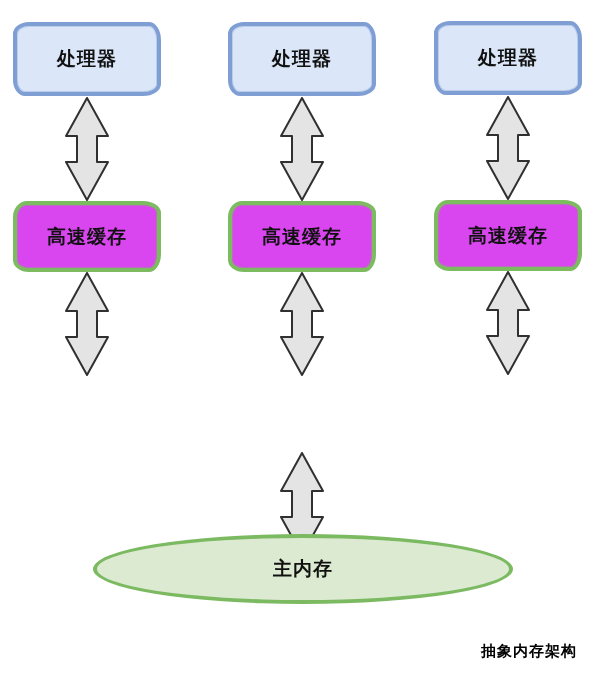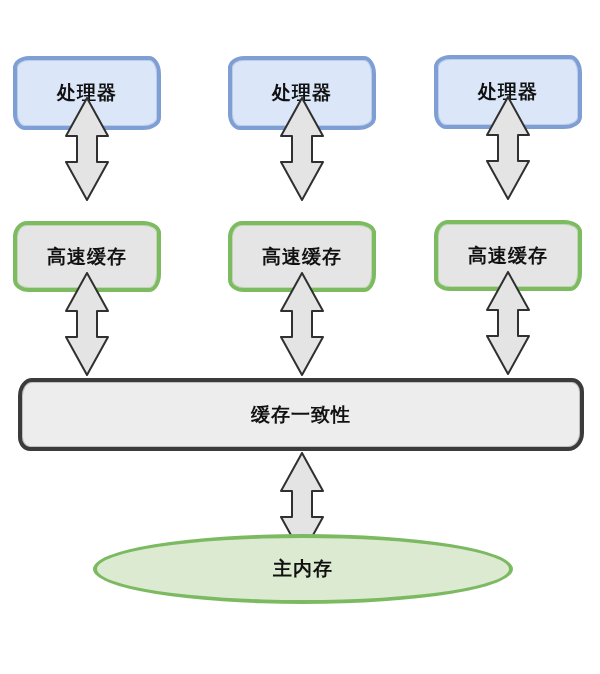--- a/index.html
+++ b/index.html
@@ -21,28 +21,26 @@
     font-weight: bold; font-size: 19px; color: #111111;
     letter-spacing: 1px;
     text-align: center;
   }
   
   .box-blue {
     background: #dbe7f8;
     border: 4px solid #7f9fd4;
     border-radius: 16px 12px 18px 12px / 12px 18px 12px 16px;
     box-shadow: inset 0 0 0 1px rgba(127,159,212,0.35);
-    margin-top: 34px;
   }
   .box-green {
-    background: #e5e5e5;
+    background: #d946ef;
     border: 4px solid #7dbb61;
     border-radius: 14px 18px 12px 16px / 16px 12px 18px 12px;
     box-shadow: inset 0 0 0 1px rgba(125,187,97,0.35);
-    margin-top: 20px;
   }
   .bar-gray {
     background: #ededed;
     border: 4px solid #3b3b3b;
     border-radius: 14px 12px 16px 12px / 18px 14px 18px 14px;
     box-shadow: inset 0 0 0 1px rgba(59,59,59,0.25);
   }
   .ellipse-green {
     background: #dcead2;
     border: 4px solid #7cba62;
@@ -94,26 +92,24 @@
   <svg class="arrow" style="left:65px; top:272px;" viewBox="0 0 44 104">
     <polygon points="22,1 43,39 32,39 32,65 43,65 22,103 1,65 12,65 12,39 1,39" fill="#e4e4e4" stroke="#303030" stroke-width="2" stroke-linejoin="round"></polygon>
   </svg>
   <svg class="arrow" style="left:280px; top:272px;" viewBox="0 0 44 104">
     <polygon points="22,1 43,39 32,39 32,65 43,65 22,103 1,65 12,65 12,39 1,39" fill="#e4e4e4" stroke="#303030" stroke-width="2" stroke-linejoin="round"></polygon>
   </svg>
   <svg class="arrow" style="left:486px; top:271px;" viewBox="0 0 44 104">
     <polygon points="22,1 43,39 32,39 32,65 43,65 22,103 1,65 12,65 12,39 1,39" fill="#e4e4e4" stroke="#303030" stroke-width="2" stroke-linejoin="round"></polygon>
   </svg>
 
-  <div class="node bar-gray" style="left:18px; top:378px; width:566px; height:73px;">
-    <span>缓存一致性</span>
-  </div>
 
   <svg class="arrow" style="left:280px; top:452px;" viewBox="0 0 44 104">
     <polygon points="22,1 43,39 32,39 32,65 43,65 22,103 1,65 12,65 12,39 1,39" fill="#e4e4e4" stroke="#303030" stroke-width="2" stroke-linejoin="round"></polygon>
   </svg>
 
   <div class="node ellipse-green" style="left:93px; top:534px; width:420px; height:70px;">
     <span>主内存</span>
   </div>
 
+  <div class="caption">抽象内存架构</div>
 
 </div>
 
 </body></html>

